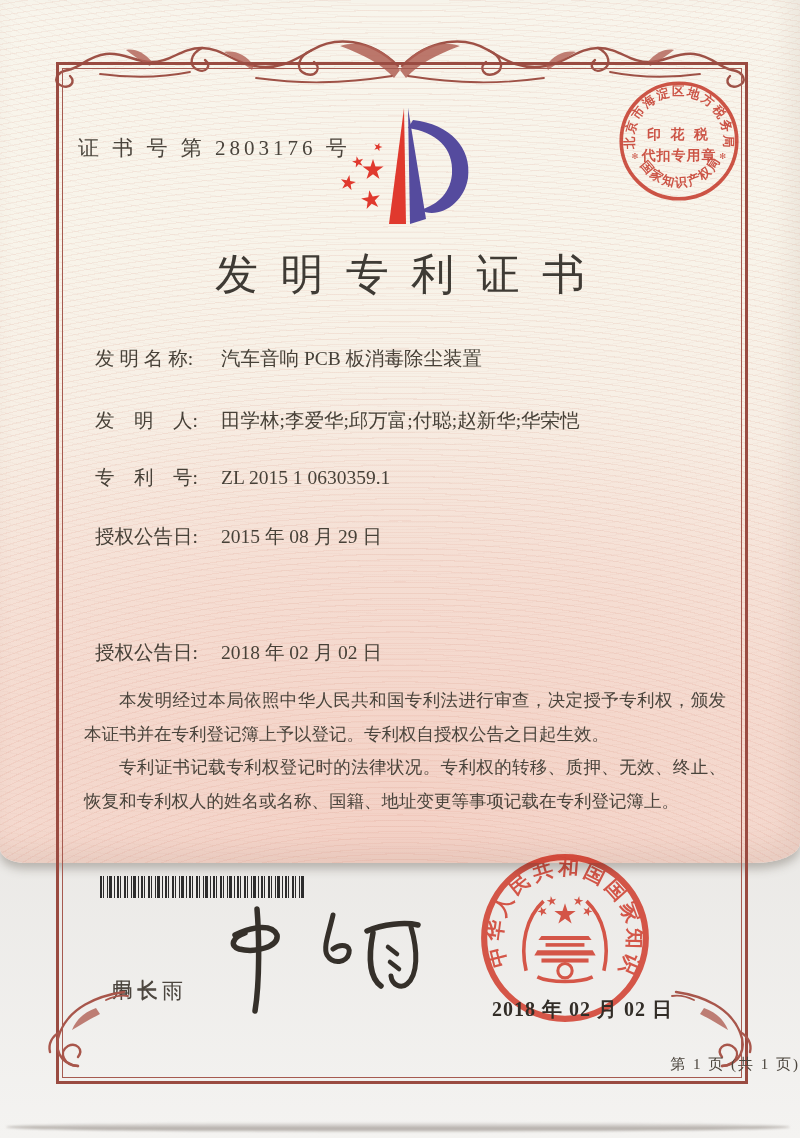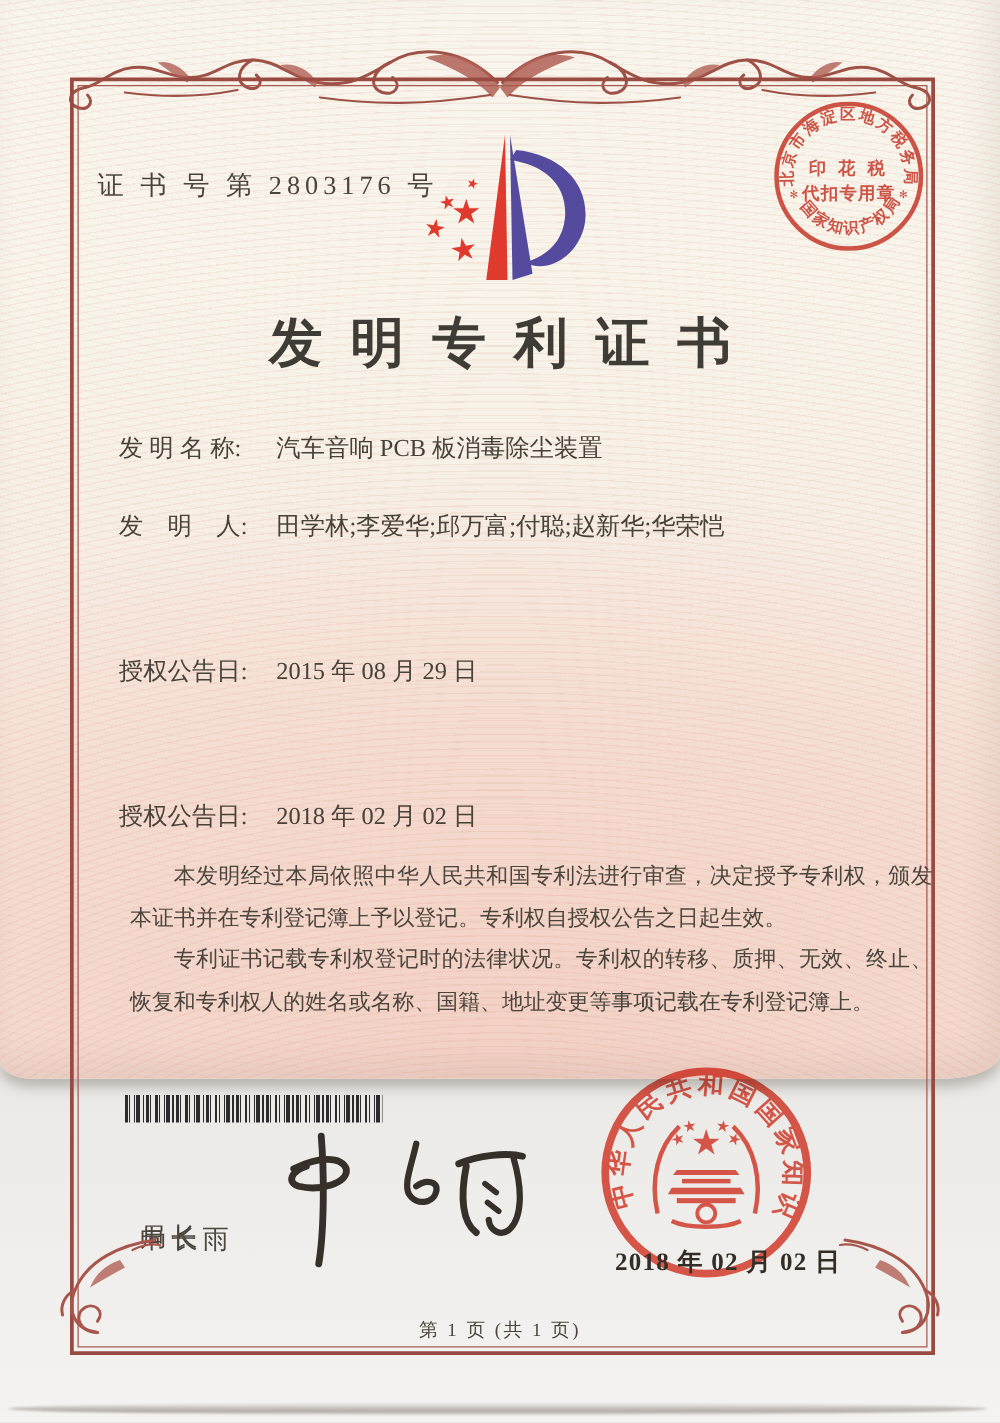--- a/index.html
+++ b/index.html
@@ -35,28 +35,28 @@
   }
   .frame-inner {
     position:absolute; left:3px; top:3px; right:3px; bottom:3px;
     border:1px solid #a65a50;
   }
   .cert-no {
     position:absolute; left:78px; top:134px; font-size:21px; letter-spacing:4px; color:#4a443c;
   }
   .title {
     position:absolute; left:0; top:246px; width:800px; text-align:center;
-    font-size:43px; font-weight:700; color:#3f3b35; letter-spacing:0.52em; text-indent:0.52em;
+    font-size:43px; font-weight:400; color:#3f3b35; letter-spacing:0.52em; text-indent:0.52em;
   }
   .field-row { position:absolute; left:95px; font-size:19.5px; color:#474138; white-space:nowrap; }
   .field-label { display:inline-block; min-width:116px; }
   .field-value { margin-left:10px; }
   .paras {
     position:absolute; left:84px; top:684px; width:642px;
-    font-size:17.5px; line-height:1.92; color:#4a443c; text-align:justify;margin-left:20px;
+    font-size:17.5px; line-height:1.92; color:#4a443c; text-align:justify;
   }
   .paras p { text-indent:2em; }
   .barcode {
     position:absolute; left:100px; top:876px; width:206px; height:22px;
     background:repeating-linear-gradient(90deg,
       #2c2c2c 0 2px, transparent 2px 3px,
       #2c2c2c 3px 4px, transparent 4px 7px,
       #2c2c2c 7px 8px, transparent 8px 9px,
       #2c2c2c 9px 12px, transparent 12px 14px,
       #2c2c2c 14px 15px, transparent 15px 17px,
@@ -66,21 +66,21 @@
   .director-title { position:absolute; left:112px; top:940px; font-size:21px; letter-spacing:4px; color:#4b453e;margin-top:36px; }
   .director-name  { position:absolute; left:112px; top:977px; font-size:21px; letter-spacing:4px; color:#4b453e; }
   .signature-svg  { position:absolute; left:215px; top:903px; }
   .seal-svg { position:absolute; left:478px; top:850px; opacity:0.90; mix-blend-mode:multiply; }
   .seal-date { position:absolute; left:492px; top:996px; font-size:20px; font-weight:600; color:#322d27; letter-spacing:1px; }
   .tax-stamp-svg { position:absolute; left:614px; top:76px; opacity:0.92; mix-blend-mode:multiply; }
   .logo-svg { position:absolute; left:328px; top:100px; }
   .flourish-top { position:absolute; left:40px; top:26px; }
   .corner-orn-left { position:absolute; left:36px; top:986px; }
   .corner-orn-right { position:absolute; left:669px; top:986px; transform:scaleX(-1); }
-  .footer { position:absolute; left:0; top:1055px; width:800px; text-align:center; font-size:15px; letter-spacing:2px; color:#4a443c; }
+  .footer { position:absolute; left:0; top:1055px; width:800px; text-align:right; font-size:15px; letter-spacing:2px; color:#4a443c; }
   svg text { font-family:"Liberation Serif","DejaVu Serif",serif; }
 </style>
 </head>
 <body>
 
 <div class="stage">
   <div class="paper">
 
     <svg class="flourish-top" width="720" height="72" viewBox="0 0 720 72">
       <g id="halfFl" fill="none" stroke="#9e5146" stroke-width="2.4" stroke-linecap="round">
@@ -135,20 +135,23 @@
       <text x="102" y="80" font-size="8" fill="#cf4a3d">✻</text>
     </svg>
 
     <div class="title">发明专利证书</div>
 
     <div class="field-row" style="top:345px">
       <span class="field-label">发 明 名 称:</span><span class="field-value">汽车音响 PCB 板消毒除尘装置</span>
     </div>
     <div class="field-row" style="top:407px">
       <span class="field-label">发　明　人:</span><span class="field-value">田学林;李爱华;邱万富;付聪;赵新华;华荣恺</span>
+    </div>
+    <div class="field-row" style="top:464px">
+      <span class="field-label">专　利　号:</span><span class="field-value">ZL 2015 1 0630359.1</span>
     </div>
     <div class="field-row" style="top:523px">
       <span class="field-label">授权公告日:</span><span class="field-value">2015 年 08 月 29 日</span>
     </div>
     <div class="field-row" style="top:639px">
       <span class="field-label">授权公告日:</span><span class="field-value">2018 年 02 月 02 日</span>
     </div>
 
     <div class="paras">
       <p>本发明经过本局依照中华人民共和国专利法进行审查，决定授予专利权，颁发本证书并在专利登记簿上予以登记。专利权自授权公告之日起生效。</p>

